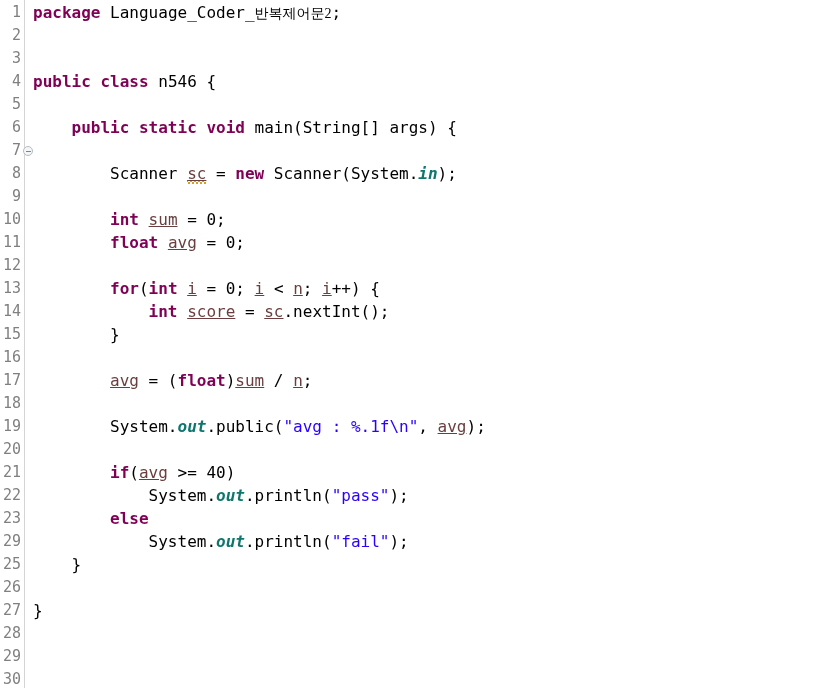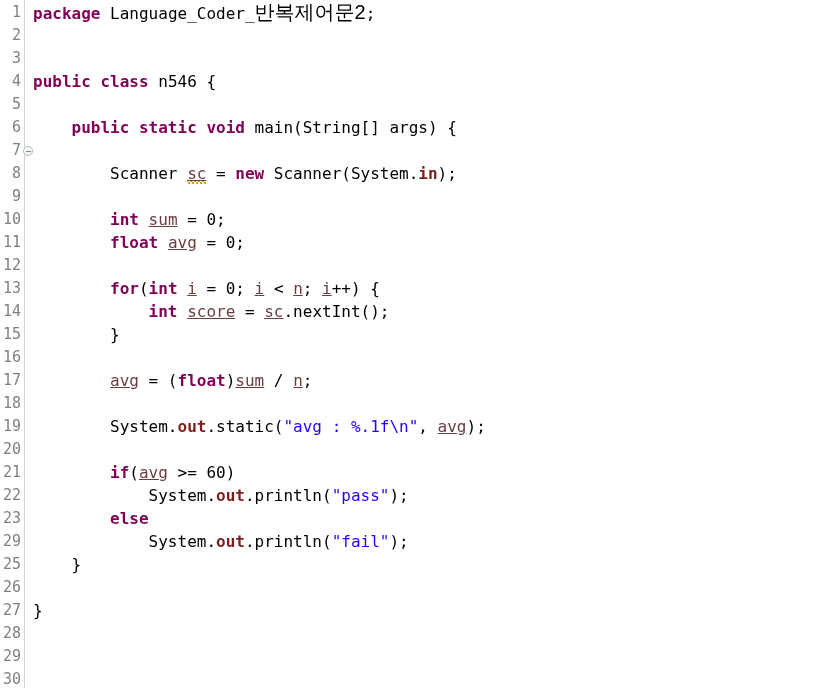--- a/index.html
+++ b/index.html
@@ -82,21 +82,21 @@
     white-space: pre;
     color: #000000;
     font-family: "DejaVu Sans Mono", "Liberation Mono", monospace;
     letter-spacing: 0px;
   }
 
   
   .kw       { color: #7f0055; font-weight: bold; }
   .str      { color: #2a00ff; }
   .plain    { color: #000000; }
-  .statfld  { color: #7f1d1d; font-weight: bold; }
+  .statfld  { color: #0f766e; font-weight: bold; font-style: italic; }
   .localvar { color: #6a3e3e; text-decoration: underline; }
   .num      { color: #000000; }
 
   
   .squiggle {
     position: relative;
     display: inline-block;
   }
   .squiggle::after {
     content: "";
@@ -104,21 +104,21 @@
     left: 0;
     right: 0;
     bottom: 1px;
     height: 3px;
     background-image:
       linear-gradient(45deg, transparent 45%, #d9a013 45%, #d9a013 55%, transparent 55%),
       linear-gradient(-45deg, transparent 45%, #d9a013 45%, #d9a013 55%, transparent 55%);
     background-size: 4px 4px;
     background-repeat: repeat-x;
   }
-  .hangul { font-family: Liberation Sans, sans-serif; font-size: 20px; }
+  .hangul { font-family: Liberation Serif, serif; font-size: 14px; }
 </style>
 </head>
 <body>
 
 <div id="editor">
 
   <div class="gutter">
       <div class="gutter-row">1</div>
       <div class="gutter-row">2</div>
       <div class="gutter-row">3</div>
@@ -163,23 +163,23 @@
       <div class="code-row">&nbsp;</div>
       <div class="code-row"><span class="plain">        </span><span class="kw">int</span><span class="plain"> </span><span class="localvar">sum</span><span class="plain"> = </span><span class="num">0</span><span class="plain">;</span></div>
       <div class="code-row"><span class="plain">        </span><span class="kw">float</span><span class="plain"> </span><span class="localvar">avg</span><span class="plain"> = </span><span class="num">0</span><span class="plain">;</span></div>
       <div class="code-row">&nbsp;</div>
       <div class="code-row"><span class="plain">        </span><span class="kw">for</span><span class="plain">(</span><span class="kw">int</span><span class="plain"> </span><span class="localvar">i</span><span class="plain"> = </span><span class="num">0</span><span class="plain">; </span><span class="localvar">i</span><span class="plain"> &lt; </span><span class="localvar">n</span><span class="plain">; </span><span class="localvar">i</span><span class="plain">++) {</span></div>
       <div class="code-row"><span class="plain">            </span><span class="kw">int</span><span class="plain"> </span><span class="localvar">score</span><span class="plain"> = </span><span class="localvar">sc</span><span class="plain">.nextInt();</span></div>
       <div class="code-row"><span class="plain">        }</span></div>
       <div class="code-row">&nbsp;</div>
       <div class="code-row"><span class="plain">        </span><span class="localvar">avg</span><span class="plain"> = (</span><span class="kw">float</span><span class="plain">)</span><span class="localvar">sum</span><span class="plain"> / </span><span class="localvar">n</span><span class="plain">;</span></div>
       <div class="code-row">&nbsp;</div>
-      <div class="code-row"><span class="plain">        System.</span><span class="statfld">out</span><span class="plain">.static(</span><span class="str">"avg : %.1f\n"</span><span class="plain">, </span><span class="localvar">avg</span><span class="plain">);</span></div>
+      <div class="code-row"><span class="plain">        System.</span><span class="statfld">out</span><span class="plain">.public(</span><span class="str">"avg : %.1f\n"</span><span class="plain">, </span><span class="localvar">avg</span><span class="plain">);</span></div>
       <div class="code-row">&nbsp;</div>
-      <div class="code-row"><span class="plain">        </span><span class="kw">if</span><span class="plain">(</span><span class="localvar">avg</span><span class="plain"> &gt;= </span><span class="num">60</span><span class="plain">)</span></div>
+      <div class="code-row"><span class="plain">        </span><span class="kw">if</span><span class="plain">(</span><span class="localvar">avg</span><span class="plain"> &gt;= </span><span class="num">40</span><span class="plain">)</span></div>
       <div class="code-row"><span class="plain">            System.</span><span class="statfld">out</span><span class="plain">.println(</span><span class="str">"pass"</span><span class="plain">);</span></div>
       <div class="code-row"><span class="plain">        </span><span class="kw">else</span></div>
       <div class="code-row"><span class="plain">            System.</span><span class="statfld">out</span><span class="plain">.println(</span><span class="str">"fail"</span><span class="plain">);</span></div>
       <div class="code-row"><span class="plain">    }</span></div>
       <div class="code-row">&nbsp;</div>
       <div class="code-row"><span class="plain">}</span></div>
     </div>
 
 </div>
 

